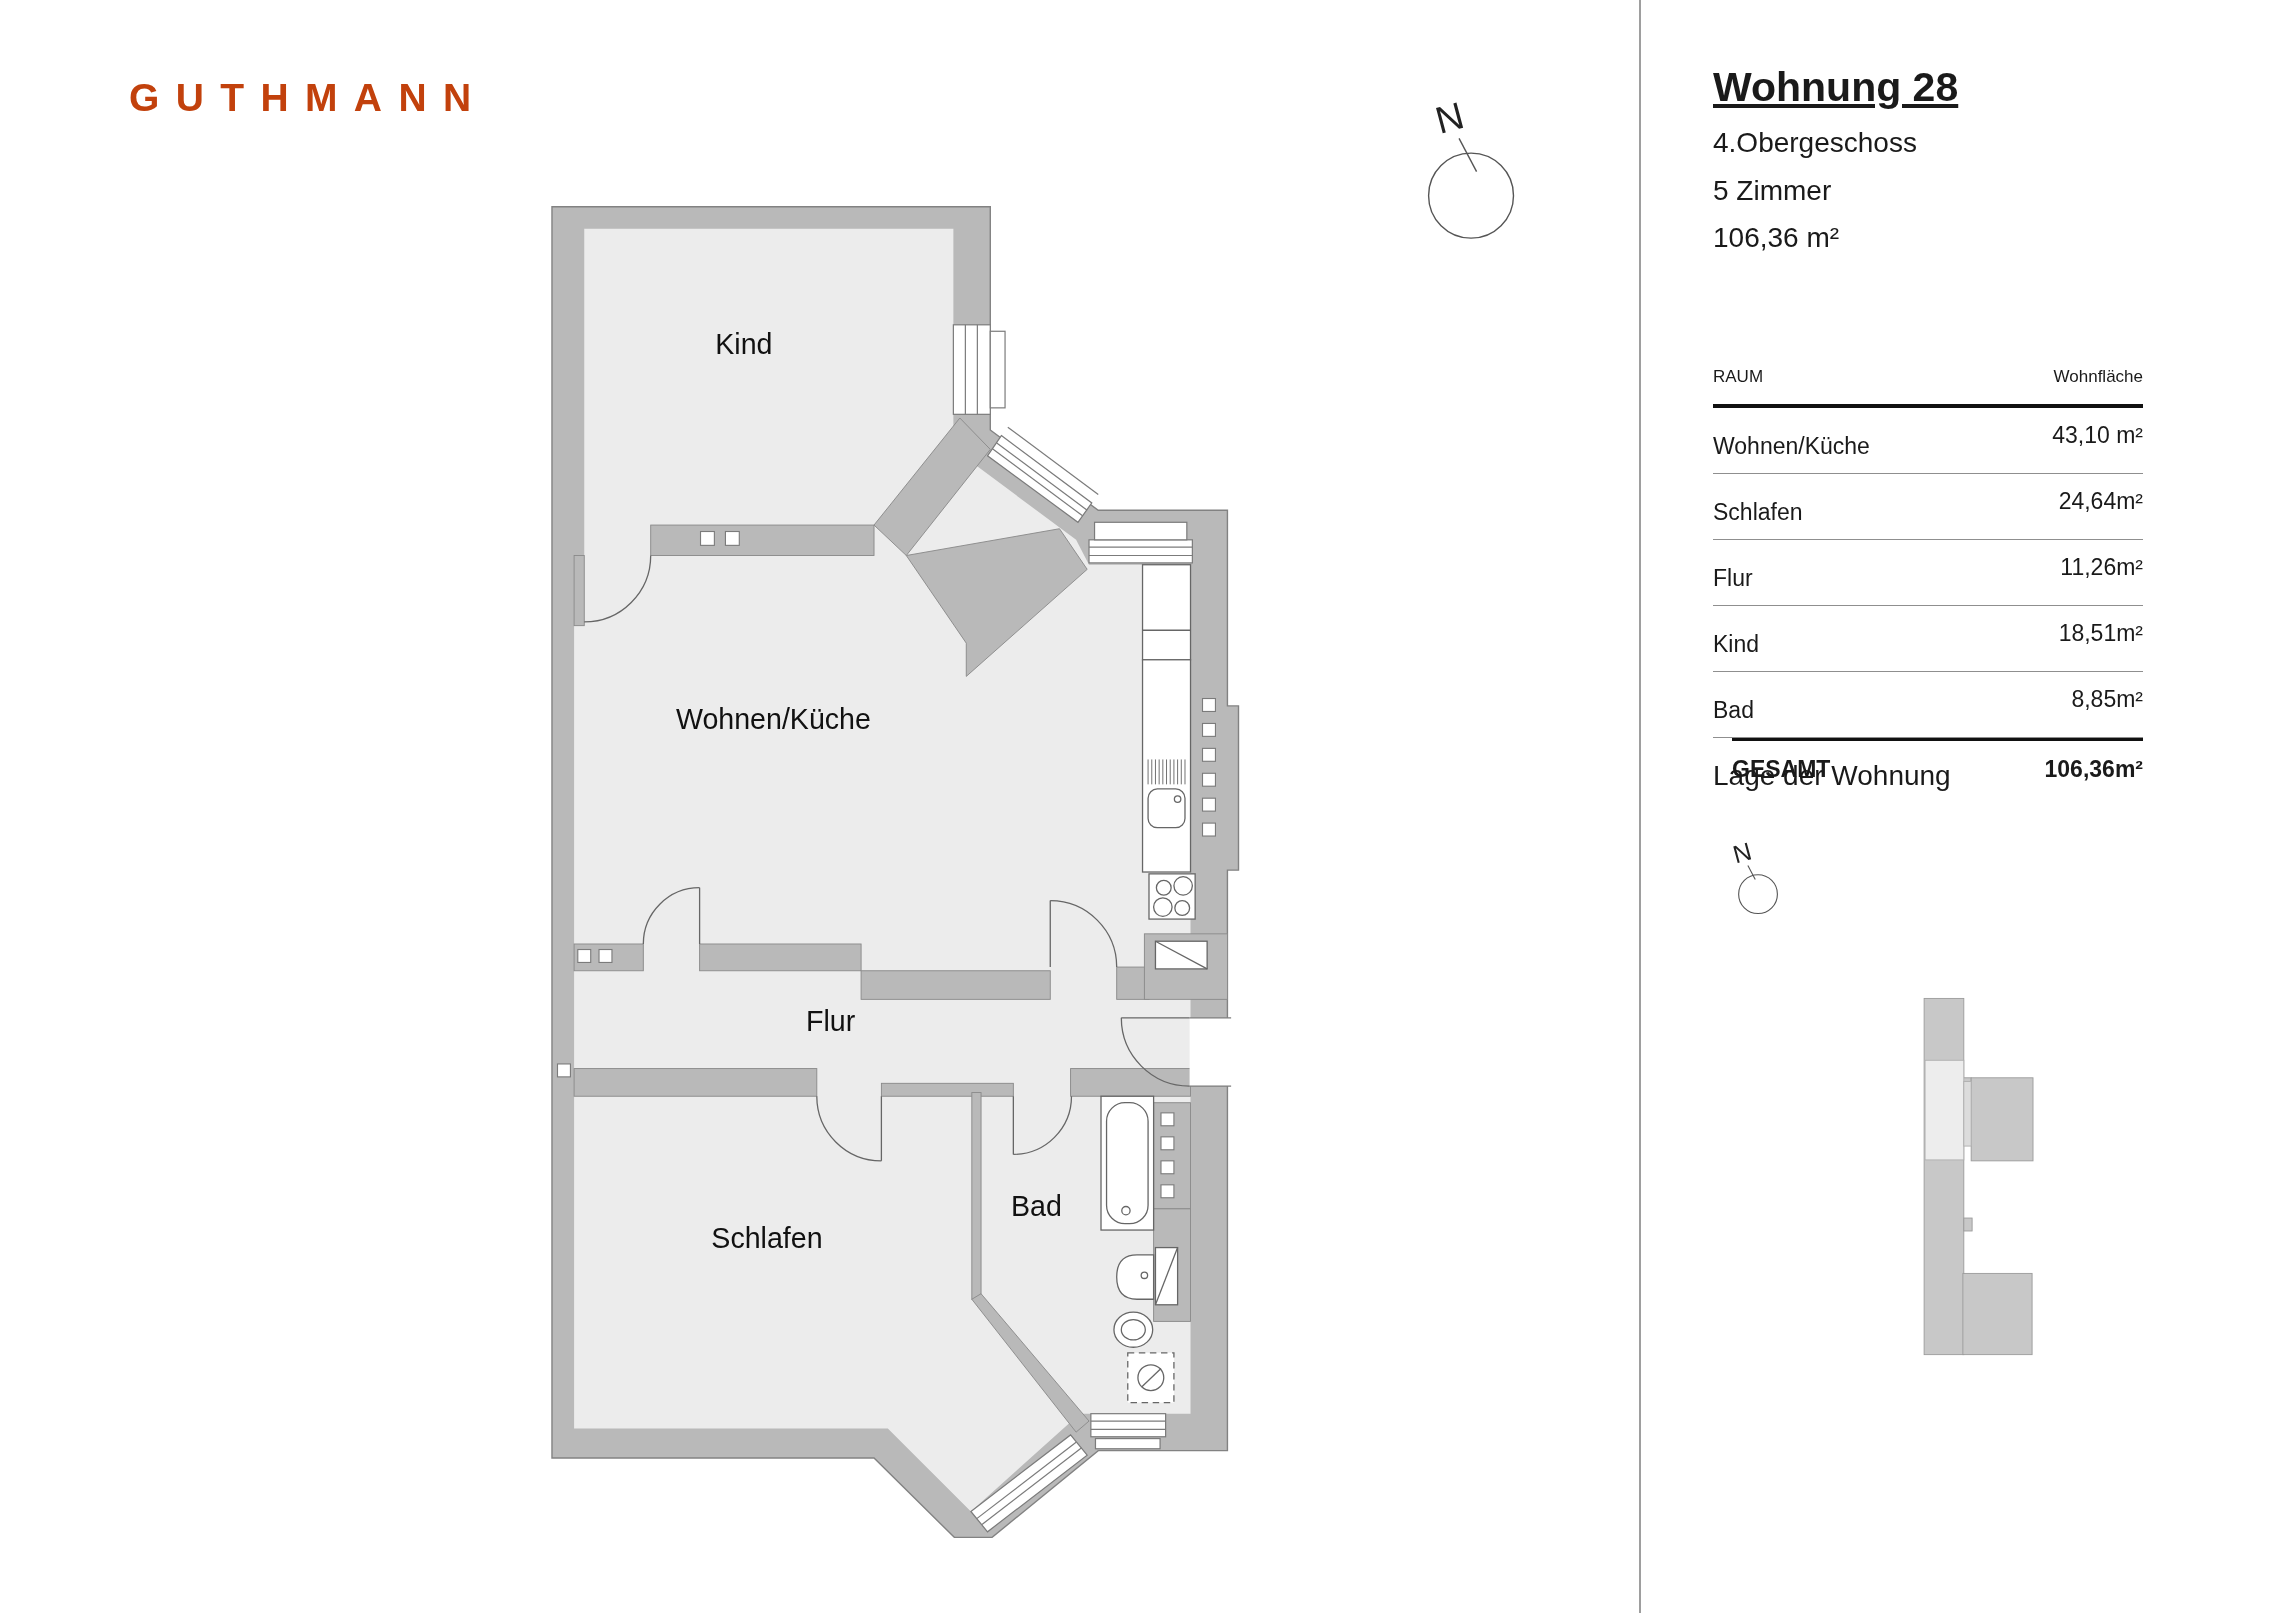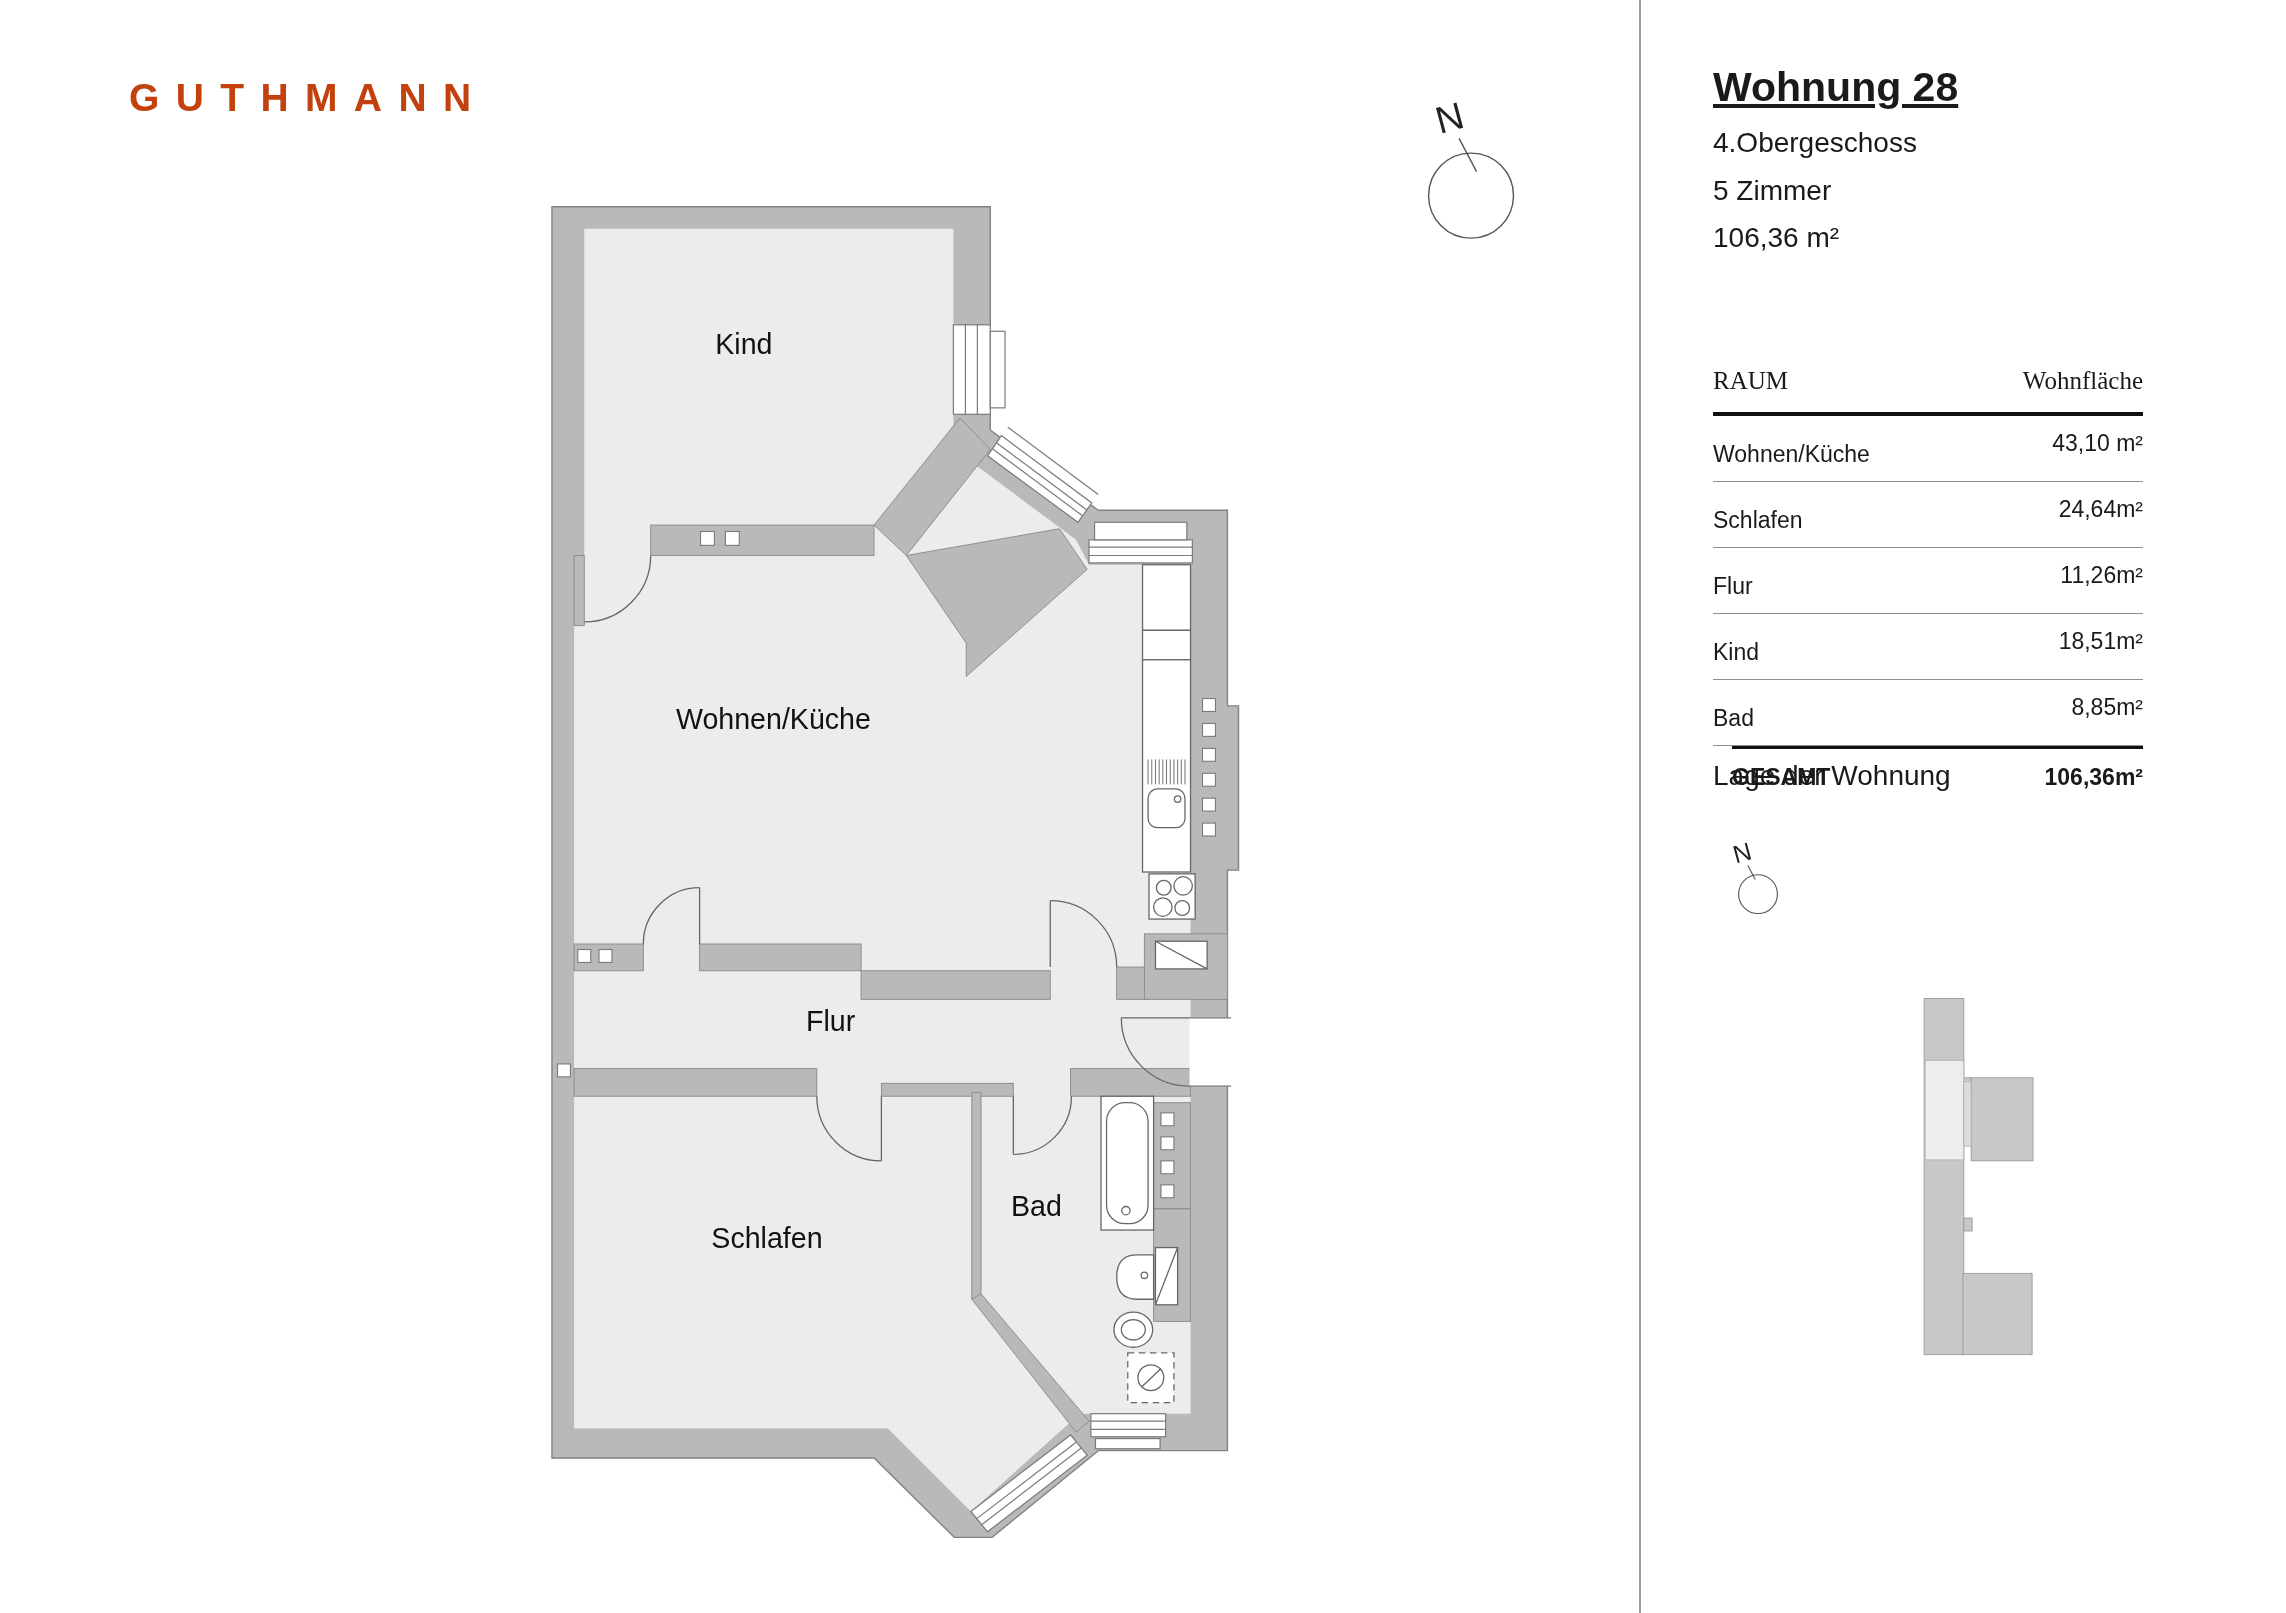--- a/index.html
+++ b/index.html
@@ -14,21 +14,21 @@
   }
   #panel-divider{
     left:1639px;top:0;width:1.8px;height:1613px;background:#9e9e9e;
   }
   #title-block{left:1713px;top:65px;width:388px;}
   #title-block .apt{font-size:41px;font-weight:700;line-height:1.1;text-decoration:underline;}
   #title-block .sub{font-size:28px;font-weight:400;margin-top:19.4px;line-height:1.0;}
   #area-table{left:1713px;top:367px;width:430px;}
   #area-table .thead{
     display:flex;justify-content:space-between;align-items:flex-end;
-    font-size:25px;padding-bottom:16.6px;border-bottom:4.6px solid #111;font-family:Liberation Serif, serif;
+    font-size:17px;padding-bottom:16.6px;border-bottom:4.6px solid #111;
   }
   #area-table .trow{
     display:flex;justify-content:space-between;align-items:center;
     height:65px;font-size:23px;border-bottom:1.4px solid #8f8f8f;
   }
   #area-table .trow:last-of-type{border-bottom:none;}
   #area-table .trow .cell-room{padding-top:13px;}
   #area-table .trow .cell-area{padding-bottom:9.2px;margin-left:40px;}
   #area-table .tfoot{
     display:flex;justify-content:space-between;align-items:center;

